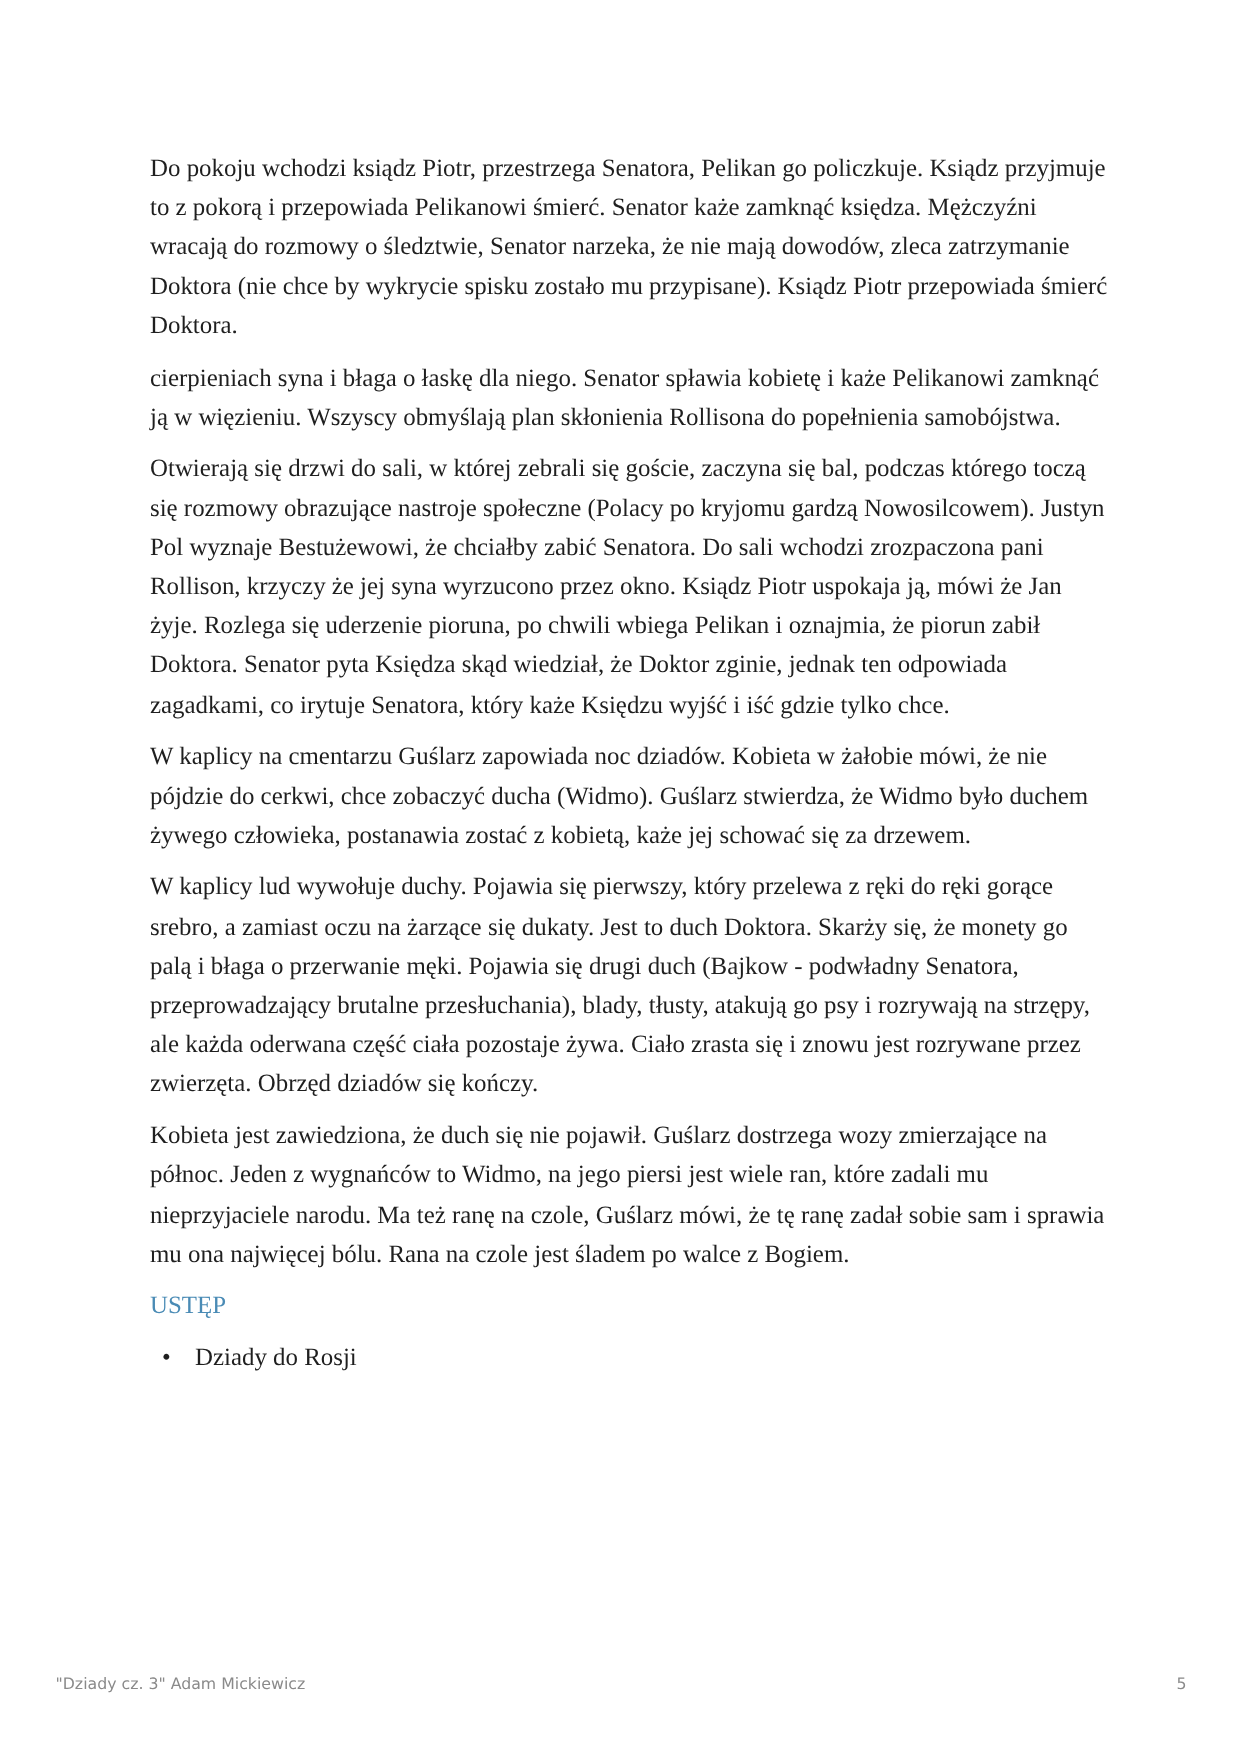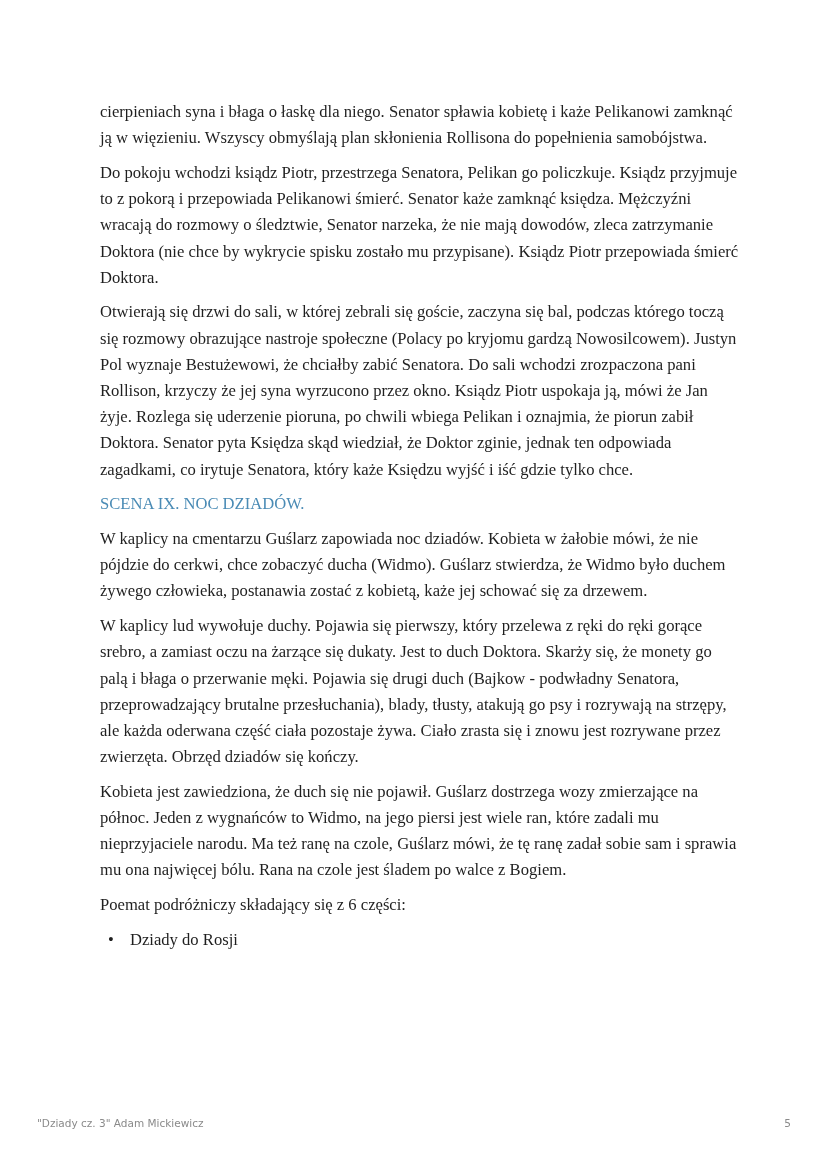--- a/index.html
+++ b/index.html
@@ -60,32 +60,31 @@
       top: 1117px;
       font-family: "DejaVu Sans", sans-serif;
       font-size: 10.5px;
       color: #8a8a8a;
     }
   </style>
 </head>
 <body>
 
 <div class="page-content">
+  <p class="para">Do pokoju wchodzi ksiądz Piotr, przestrzega Senatora, Pelikan go policzkuje. Ksiądz przyjmuje to z pokorą i przepowiada Pelikanowi śmierć. Senator każe zamknąć księdza. Mężczyźni wracają do rozmowy o śledztwie, Senator narzeka, że nie mają dowodów, zleca zatrzymanie Doktora (nie chce by wykrycie spisku zostało mu przypisane). Ksiądz Piotr przepowiada śmierć Doktora.</p>
   <p class="para">cierpieniach syna i błaga o łaskę dla niego. Senator spławia kobietę i każe Pelikanowi zamknąć ją w więzieniu. Wszyscy obmyślają plan skłonienia Rollisona do popełnienia samobójstwa.</p>
-  <p class="para">Do pokoju wchodzi ksiądz Piotr, przestrzega Senatora, Pelikan go policzkuje. Ksiądz przyjmuje to z pokorą i przepowiada Pelikanowi śmierć. Senator każe zamknąć księdza. Mężczyźni wracają do rozmowy o śledztwie, Senator narzeka, że nie mają dowodów, zleca zatrzymanie Doktora (nie chce by wykrycie spisku zostało mu przypisane). Ksiądz Piotr przepowiada śmierć Doktora.</p>
   <p class="para">Otwierają się drzwi do sali, w której zebrali się goście, zaczyna się bal, podczas którego toczą się rozmowy obrazujące nastroje społeczne (Polacy po kryjomu gardzą Nowosilcowem). Justyn Pol wyznaje Bestużewowi, że chciałby zabić Senatora. Do sali wchodzi zrozpaczona pani Rollison, krzyczy że jej syna wyrzucono przez okno. Ksiądz Piotr uspokaja ją, mówi że Jan żyje. Rozlega się uderzenie pioruna, po chwili wbiega Pelikan i oznajmia, że piorun zabił Doktora. Senator pyta Księdza skąd wiedział, że Doktor zginie, jednak ten odpowiada zagadkami, co irytuje Senatora, który każe Księdzu wyjść i iść gdzie tylko chce.</p>
 
-  <h3 class="section-heading">SCENA IX. NOC DZIADÓW.</h3>
 
   <p class="para">W kaplicy na cmentarzu Guślarz zapowiada noc dziadów. Kobieta w żałobie mówi, że nie pójdzie do cerkwi, chce zobaczyć ducha (Widmo). Guślarz stwierdza, że Widmo było duchem żywego człowieka, postanawia zostać z kobietą, każe jej schować się za drzewem.</p>
   <p class="para">W kaplicy lud wywołuje duchy. Pojawia się pierwszy, który przelewa z ręki do ręki gorące srebro, a zamiast oczu na żarzące się dukaty. Jest to duch Doktora. Skarży się, że monety go palą i błaga o przerwanie męki. Pojawia się drugi duch (Bajkow - podwładny Senatora, przeprowadzający brutalne przesłuchania), blady, tłusty, atakują go psy i rozrywają na strzępy, ale każda oderwana część ciała pozostaje żywa. Ciało zrasta się i znowu jest rozrywane przez zwierzęta. Obrzęd dziadów się kończy.</p>
   <p class="para">Kobieta jest zawiedziona, że duch się nie pojawił. Guślarz dostrzega wozy zmierzające na północ. Jeden z wygnańców to Widmo, na jego piersi jest wiele ran, które zadali mu nieprzyjaciele narodu. Ma też ranę na czole, Guślarz mówi, że tę ranę zadał sobie sam i sprawia mu ona najwięcej bólu. Rana na czole jest śladem po walce z Bogiem.</p>
 
+  <h3 class="section-heading">USTĘP</h3>
 
-  <p class="para">Poemat podróżniczy składający się z 6 części:</p>
 
   <ul class="bullet-list">
     <li class="bullet-item">
       <span class="bullet">•</span>
       <span>Dziady do Rosji</span>
     </li>
   </ul>
 </div>
 
 <div class="footer-left">"Dziady cz. 3" Adam Mickiewicz</div>

